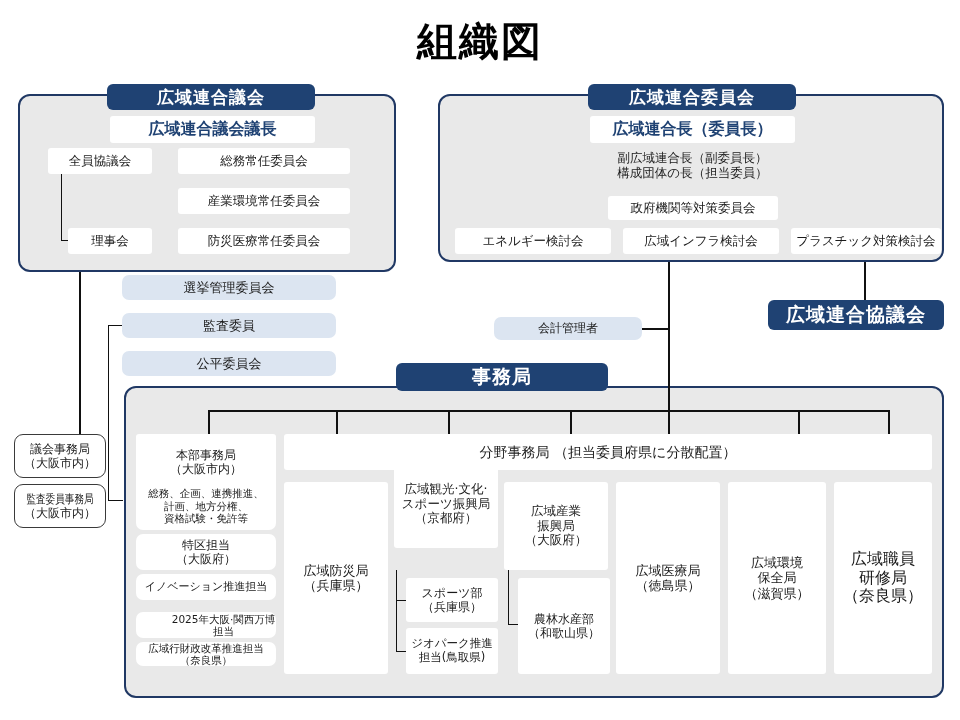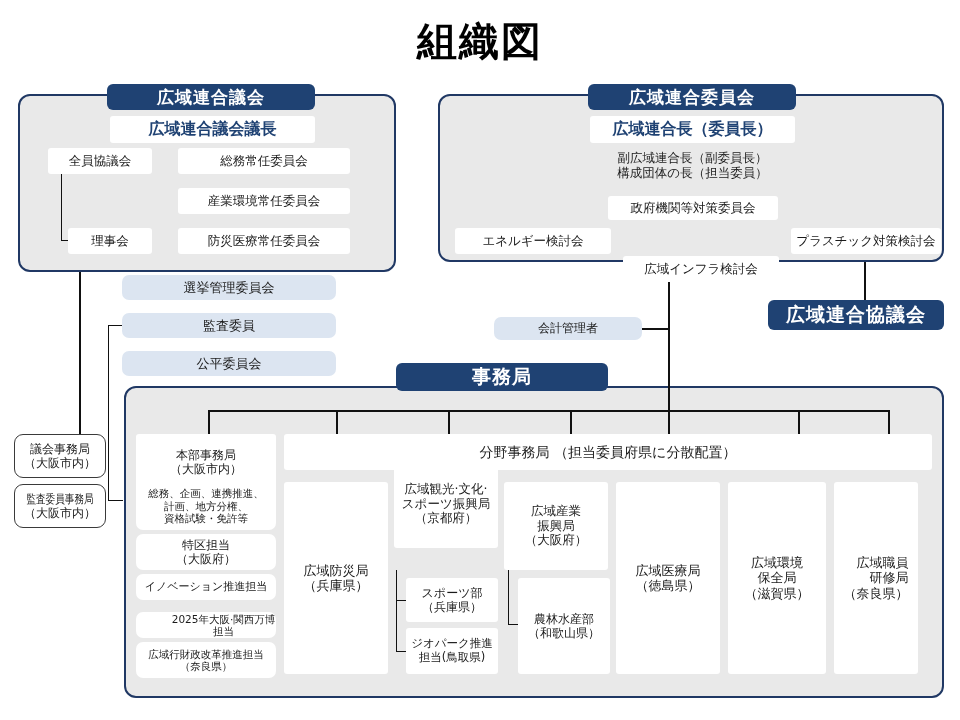--- a/index.html
+++ b/index.html
@@ -115,21 +115,21 @@
   <div class="abs ribbon" style="left:588px;top:84px;width:208px;height:26px;font-size:17px;">広域連合委員会</div>
 
   <div class="abs wbox navytext" style="left:590px;top:116px;width:205px;height:27px;font-size:16px;">広域連合長（委員長）</div>
 
   <div class="abs ptext" style="left:590px;top:150px;width:205px;height:15px;font-size:12.5px;">副広域連合長（副委員長）</div>
   <div class="abs ptext" style="left:590px;top:165px;width:205px;height:15px;font-size:12.5px;">構成団体の長（担当委員）</div>
 
   <div class="abs wbox" style="left:608px;top:196px;width:170px;height:24px;font-size:12.5px;">政府機関等対策委員会</div>
 
   <div class="abs wbox" style="left:455px;top:228px;width:156px;height:26px;font-size:12.5px;">エネルギー検討会</div>
-  <div class="abs wbox" style="left:623px;top:228px;width:156px;height:26px;font-size:12.5px;margin-top:28px;">広域インフラ検討会</div>
+  <div class="abs wbox" style="left:623px;top:228px;width:156px;height:26px;font-size:12.5px;">広域インフラ検討会</div>
   <div class="abs ribbon" style="left:768px;top:300px;width:176px;height:30px;font-size:19px;">広域連合協議会</div>
 
   <div class="abs wbox" style="left:791px;top:228px;width:150px;height:26px;font-size:12.5px;">プラスチック対策検討会</div>
 
   <div class="abs vline" style="left:864px;top:262px;height:40px;"></div>
 
   <div class="abs lbox" style="left:122px;top:275px;width:214px;height:25px;font-size:13px;">選挙管理委員会</div>
   <div class="abs lbox" style="left:122px;top:313px;width:214px;height:25px;font-size:13px;">監査委員</div>
   <div class="abs lbox" style="left:122px;top:351px;width:214px;height:25px;font-size:13px;">公平委員会</div>
 
@@ -174,21 +174,21 @@
     <span>（大阪市内）</span>
   </div>
 
   <div class="abs wbox tight" style="left:136px;top:482px;width:140px;height:48px;font-size:10.5px;white-space:pre-line;">総務、企画、連携推進、
 計画、地方分権、
 資格試験・免許等</div>
   <div class="abs wbox tight" style="left:136px;top:534px;width:140px;height:36px;font-size:12px;white-space:pre-line;">特区担当
 （大阪府）</div>
   <div class="abs wbox tight" style="left:136px;top:574px;width:140px;height:26px;font-size:11px;white-space:pre-line;">イノベーション推進担当</div>
   <div class="abs wbox tight" style="left:136px;top:612px;width:140px;height:26px;font-size:10.5px;white-space:pre-line;padding-left:35px;">2025年大阪·関西万博担当</div>
-  <div class="abs wbox tight" style="left:136px;top:642px;width:140px;height:36px;font-size:10.5px;white-space:pre-line;">広域行財政改革推進担当
+  <div class="abs wbox tight" style="left:136px;top:642px;width:140px;height:24px;font-size:10.5px;white-space:pre-line;">広域行財政改革推進担当
 （奈良県）</div>
 
   <div class="abs wbox" style="left:284px;top:434px;width:648px;height:36px;font-size:14px;">分野事務局 （担当委員府県に分散配置）</div>
 
   <div class="abs wbox" style="left:284px;top:482px;width:104px;height:192px;font-size:13px;white-space:pre-line;">広域防災局
 （兵庫県）</div>
 
   <div class="abs wbox" style="left:394px;top:460px;width:104px;height:88px;font-size:12.5px;white-space:pre-line;">広域観光·文化·
 スポーツ振興局
 （京都府）</div>
@@ -210,17 +210,17 @@
     <div class="h" style="width:11px;"></div>
   </div>
 
   <div class="abs wbox" style="left:616px;top:482px;width:104px;height:192px;font-size:13px;white-space:pre-line;">広域医療局
 （徳島県）</div>
 
   <div class="abs wbox" style="left:728px;top:482px;width:98px;height:192px;font-size:13px;white-space:pre-line;">広域環境
 保全局
 （滋賀県）</div>
 
-  <div class="abs wbox" style="left:834px;top:482px;width:84px;height:192px;font-size:13px;white-space:pre-line;text-align:right;">広域職員
+  <div class="abs wbox" style="left:834px;top:482px;width:98px;height:192px;font-size:16px;white-space:pre-line;">広域職員
 研修局
 （奈良県）</div>
 
 </div>
 
 </body></html>

